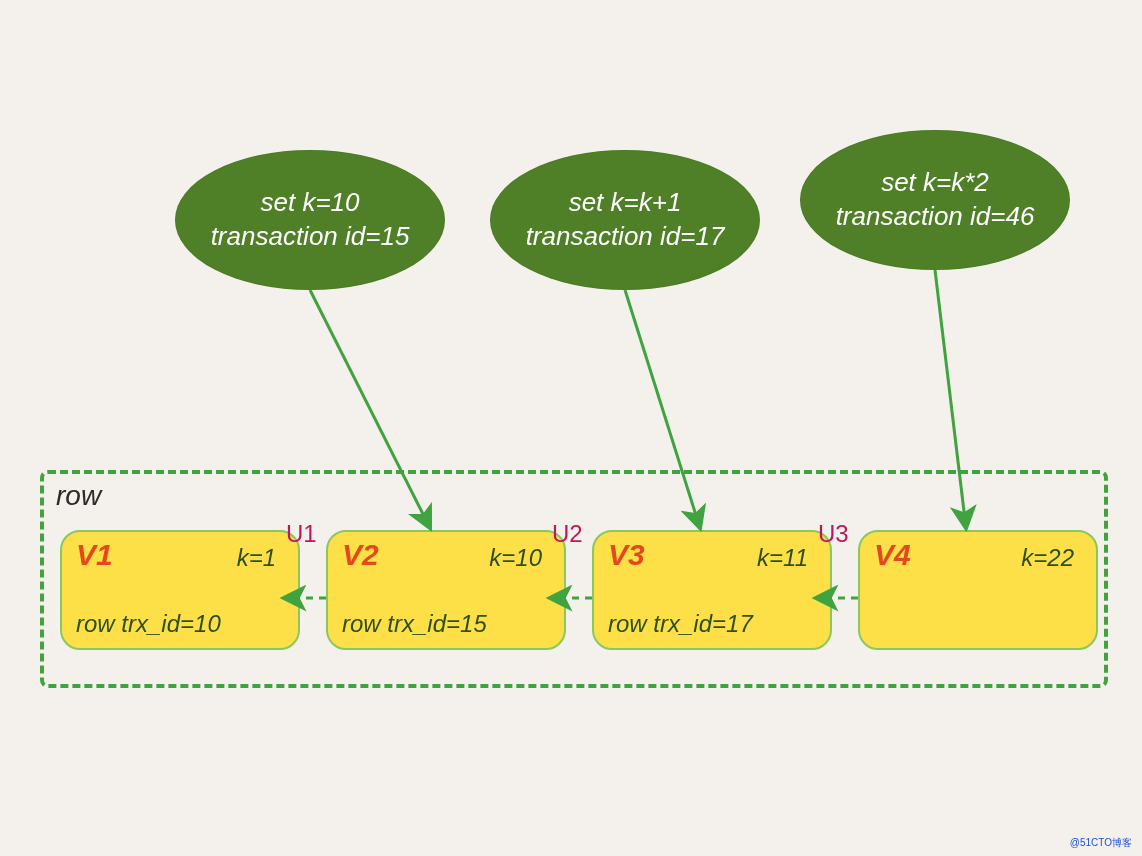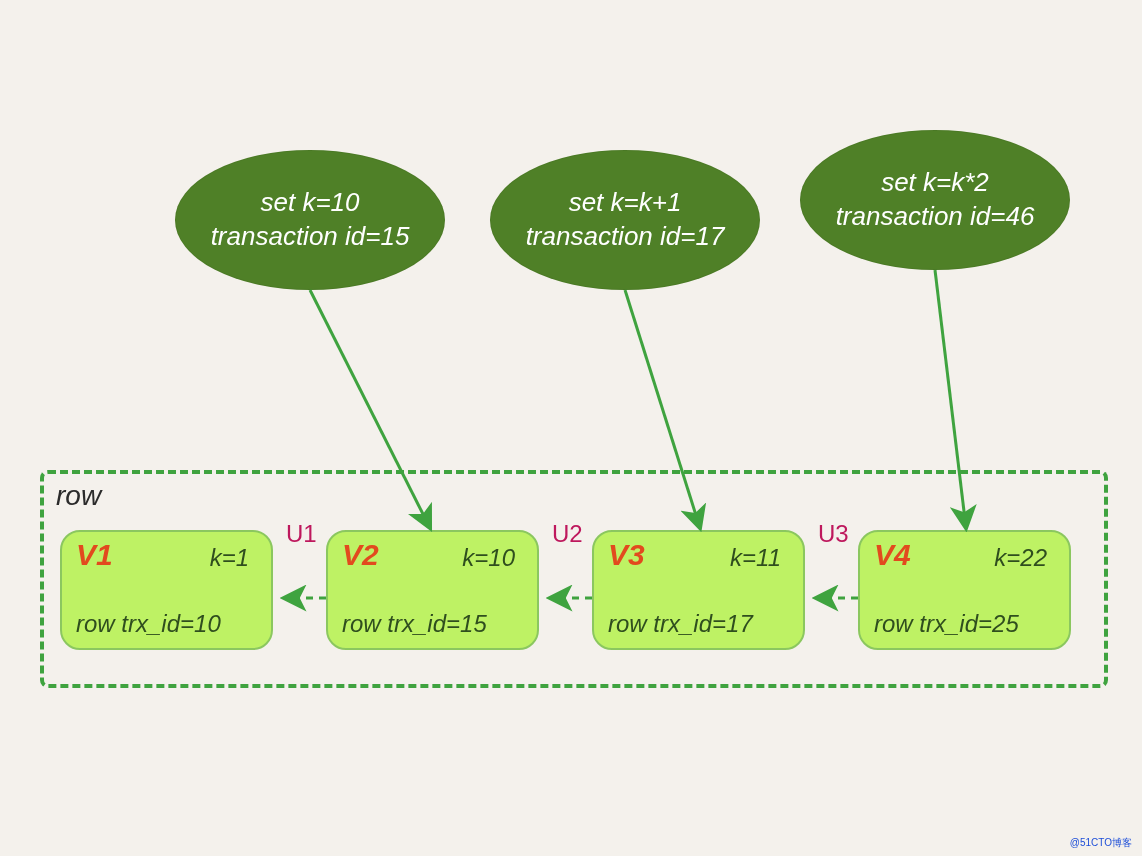--- a/index.html
+++ b/index.html
@@ -50,23 +50,23 @@
     position: absolute;
     left: 56px;
     top: 480px;
     font-size: 28px;
     color: #2b2b2b;
     font-style: italic;
   }
   
   .vcard {
     position: absolute;
-    width: 213px;
+    width: 240px;
     height: 120px;
-    background: #bef264;
+    background: #fde047;
     border: 2px solid #8bc75f;
     border-radius: 20px;
     padding: 10px 14px 6px 14px;
     box-sizing: border-box;
   }
   .vcard .vname {
     color: #e24a1e;
     font-size: 30px;
     font-weight: bold;
     position: absolute;
@@ -149,21 +149,20 @@
     <span class="trx">row trx_id=15</span>
   </div>
   <div class="vcard" style="left:592px; top:530px;">
     <span class="vname">V3</span>
     <span class="kval">k=11</span>
     <span class="trx">row trx_id=17</span>
   </div>
   <div class="vcard" style="left:858px; top:530px;">
     <span class="vname">V4</span>
     <span class="kval">k=22</span>
-    <span class="trx">row trx_id=25</span>
   </div>
 
   <div class="ulabel" style="left:286px; top:520px;">U1</div>
   <div class="ulabel" style="left:552px; top:520px;text-align:center;">U2</div>
   <div class="ulabel" style="left:818px; top:520px;">U3</div>
 
   <svg class="arrows">
     <defs>
       <marker id="arrow-green" viewBox="0 0 12 12" refX="10" refY="6" markerWidth="9" markerHeight="9" orient="auto-start-reverse">
         <path d="M0,0 L12,6 L0,12 L3,6 Z" fill="#3fa33f"></path>

